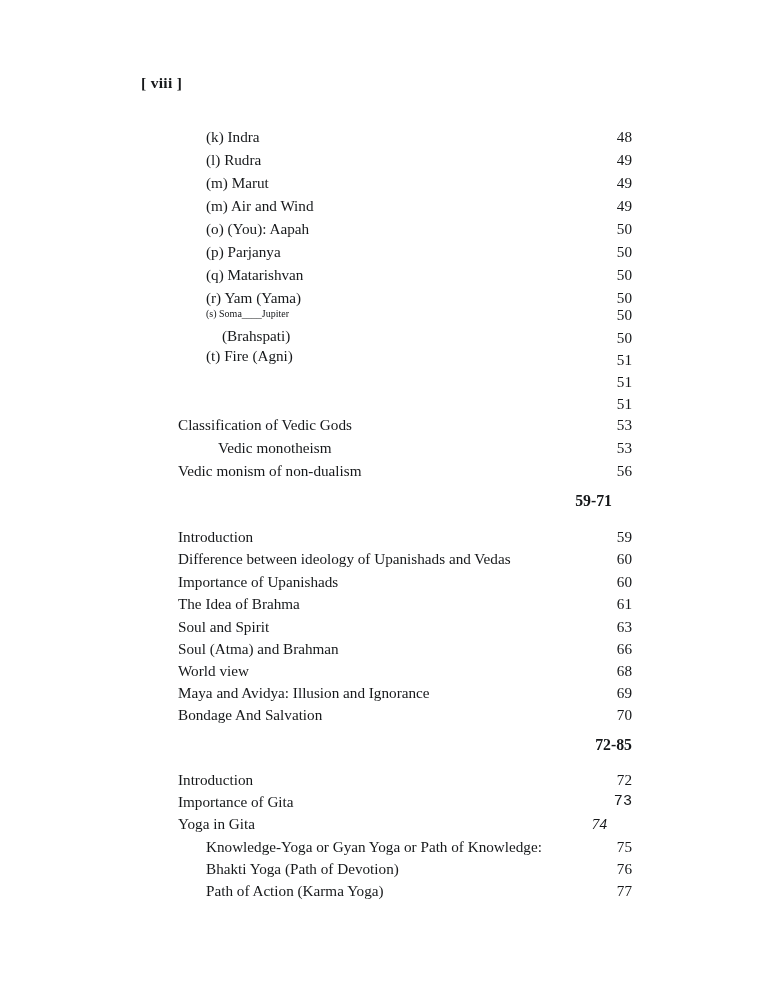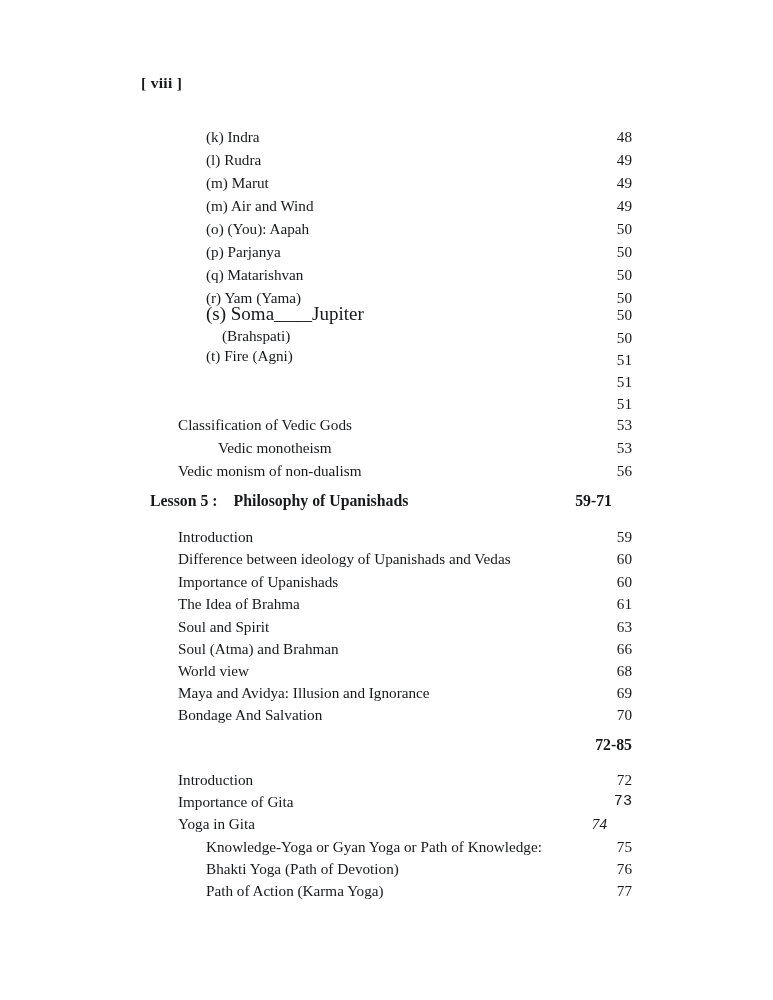--- a/index.html
+++ b/index.html
@@ -83,21 +83,21 @@
 
   <div id="deity-labels">
       <div class="label lvl-2" style="top: 125px; line-height: 23px; font-size: 15.2px;">(k) Indra</div>
       <div class="label lvl-2" style="top: 148px; line-height: 23px; font-size: 15.2px;">(l) Rudra</div>
       <div class="label lvl-2" style="top: 171px; line-height: 23px; font-size: 15.2px;">(m) Marut</div>
       <div class="label lvl-2" style="top: 194px; line-height: 23px; font-size: 15.2px;">(m) Air and Wind</div>
       <div class="label lvl-2" style="top: 217px; line-height: 23px; font-size: 15.2px;">(o) (You): Aapah</div>
       <div class="label lvl-2" style="top: 240px; line-height: 23px; font-size: 15.2px;">(p) Parjanya</div>
       <div class="label lvl-2" style="top: 263px; line-height: 23px; font-size: 15.2px;">(q) Matarishvan</div>
       <div class="label lvl-2" style="top: 286px; line-height: 23px; font-size: 15.2px;">(r) Yam (Yama)</div>
-      <div class="label lvl-2" style="top: 302px; line-height: 23px; font-size: 19px;">(s) Soma____Jupiter</div>
+      <div class="label lvl-2" style="top: 302px; line-height: 23px; font-size: 10px;">(s) Soma____Jupiter</div>
       <div class="label lvl-3" style="top: 324px; line-height: 23px; font-size: 15.2px;">(Brahspati)</div>
       <div class="label lvl-2" style="top: 344px; line-height: 23px; font-size: 15.2px;">(t)  Fire (Agni)</div>
     </div>
   <div id="deity-numbers">
       <div class="pagenum" style="left: 598px; top: 125px;">48</div>
       <div class="pagenum" style="left: 598px; top: 148px;">49</div>
       <div class="pagenum" style="left: 598px; top: 171px;">49</div>
       <div class="pagenum" style="left: 598px; top: 194px;">49</div>
       <div class="pagenum" style="left: 598px; top: 217px;">50</div>
       <div class="pagenum" style="left: 598px; top: 240px;">50</div>
@@ -112,23 +112,20 @@
 
   <div id="vedic-section">
       <div class="label lvl-1" style="top: 413px; line-height: 23px; font-size: 15.2px;">Classification of Vedic Gods</div>
       <div class="pagenum" style="left: 598px; top: 413px;">53</div>
       <div class="label lvl-1" style="top: 436px; line-height: 23px; font-size: 15.2px; margin-left: 40px;">Vedic monotheism</div>
       <div class="pagenum" style="left: 598px; top: 436px;">53</div>
       <div class="label lvl-1" style="top: 459px; line-height: 23px; font-size: 15.2px;">Vedic monism of non-dualism</div>
       <div class="pagenum" style="left: 598px; top: 459px;">56</div>
     </div>
 
-  <div class="lesson" id="lesson5-heading" style="top: 489px;">
-    <span class="lesson-no">Lesson 5 :</span><span class="lesson-title">Philosophy of Upanishads</span>
-  </div>
   <div class="lesson-range" id="lesson5-range" style="top: 489px; left: 556px;">59-71</div>
   <div id="lesson5-entries">
       <div class="label lvl-1" style="top: 525px; line-height: 23px; font-size: 15.2px;">Introduction</div>
       <div class="pagenum" style="left: 598px; top: 525px;">59</div>
       <div class="label lvl-1" style="top: 547px; line-height: 23px; font-size: 15.2px;">Difference between ideology of Upanishads and Vedas</div>
       <div class="pagenum" style="left: 598px; top: 547px;">60</div>
       <div class="label lvl-1" style="top: 570px; line-height: 23px; font-size: 15.2px;">Importance of Upanishads</div>
       <div class="pagenum" style="left: 598px; top: 570px;">60</div>
       <div class="label lvl-1" style="top: 592px; line-height: 23px; font-size: 15.2px;">The Idea of Brahma</div>
       <div class="pagenum" style="left: 598px; top: 592px;">61</div>

